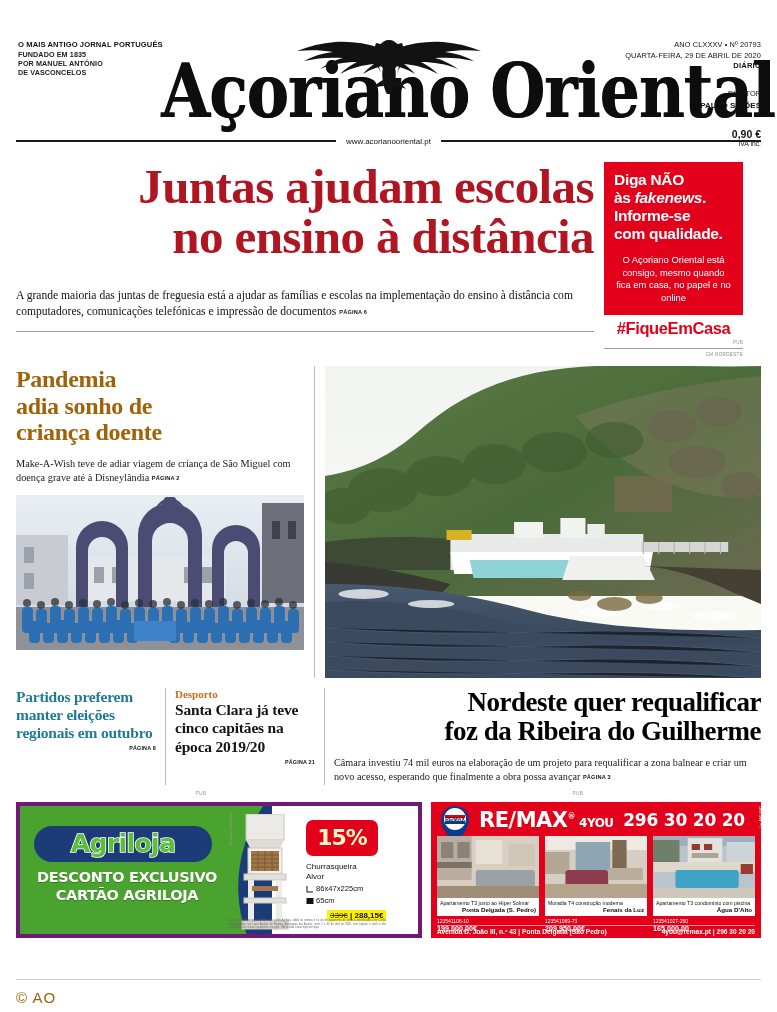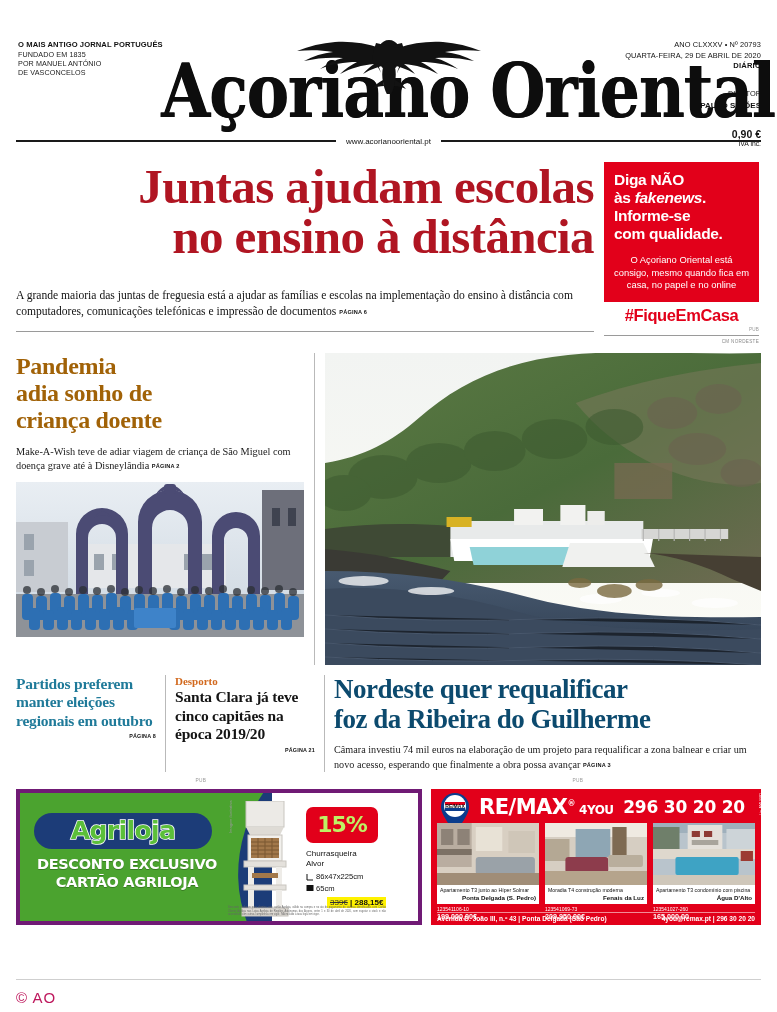--- a/index.html
+++ b/index.html
@@ -12,21 +12,21 @@
   .page { position: relative; width: 777px; height: 1012px; background:#fff;border-radius:13px; }
 
   
   .masthead { position:relative; height:128px; padding: 36px 16px 0 16px; }
   .mh-left {
     position:absolute; left:18px; top:40px; width:190px;
     font-family:"Liberation Sans", sans-serif; color:#111;
     line-height:1.28;
   }
   .mh-left .l1 { font-size:7.6px; font-weight:700; letter-spacing:.1px; }
-  .mh-left .ln { font-size:7.2px; font-weight:400; letter-spacing:.1px; color:#222; }
+  .mh-left .ln { font-size:7.2px; font-weight:700; letter-spacing:.1px; color:#222; }
 
   .mh-right {
     position:absolute; right:16px; top:40px; width:170px;
     text-align:right; font-family:"Liberation Sans", sans-serif; color:#111;
   }
   .mh-right .r1 { font-size:7.4px; letter-spacing:.1px; line-height:1.45; }
   .mh-right .diario { font-size:7.6px; font-weight:700; letter-spacing:.2px; }
   .mh-right .dir-block { margin-top:18px; font-size:7.4px; line-height:1.5; }
   .mh-right .dir-block .nm { font-weight:700; font-size:8px; }
   .mh-right .price { margin-top:16px; font-size:10.5px; font-weight:700; }
@@ -82,21 +82,21 @@
     font-family:"Liberation Serif", serif;
   }
   .pg-ref {
     font-family:"Liberation Sans", sans-serif;
     font-size:5.6px; font-weight:700; letter-spacing:.2px;
     color:#111; vertical-align:1px; white-space:nowrap;
   }
   .lead-rule { border-top:1px solid #9a9a9a; margin-top:10px; }
 
   
-  .promo-col { width:155px; position:relative; }
+  .promo-col { width:139px; position:relative; }
   .promo {
     background:#E2001A; color:#fff; padding:9px 10px 10px 10px;
     font-family:"Liberation Sans", sans-serif;
   }
   .promo .big { font-size:15.5px; font-weight:700; line-height:1.16; letter-spacing:-.3px;}
   .promo .big i { font-style:italic; }
   .promo .small {
     margin-top:11px; font-size:9.4px; line-height:1.35; text-align:center;
     font-weight:400;
   }
@@ -152,21 +152,21 @@
   .teaser-head-black {
     font-family:"Liberation Serif", serif; font-weight:700;
     font-size:15.5px; line-height:1.2; color:#141414; letter-spacing:-.2px;
   }
   .teaser-pg {
     font-family:"Liberation Sans", sans-serif; font-size:5.4px; font-weight:700;
     color:#111; text-align:right; margin-top:3px; letter-spacing:.2px;
   }
   .big-head {
     font-family:"Liberation Serif", serif; font-weight:700;
-    font-size:27px; line-height:1.1; color:#0c4a6e; letter-spacing:-.5px;
+    font-size:27px; line-height:1.1; color:#000000; letter-spacing:-.5px;text-align:right;
   }
   .big-sub {
     margin-top:9px; font-size:10.2px; line-height:1.4; color:#1a1a1a;
   }
 
   
   .pub-mid {
     font-family:"Liberation Sans", sans-serif; font-size:4.8px;
     color:#999; letter-spacing:.3px;
   }
@@ -202,21 +202,21 @@
     position:absolute; left:214px; top:8px; width:62px; height:118px;
   }
   .agri-side-txt {
     position:absolute; left:208px; top:40px;
     font-family:"Liberation Sans", sans-serif; font-size:4px; color:#999;
     transform:rotate(-90deg); transform-origin:left top; white-space:nowrap;
   }
   .agri-badge {
     position:absolute; left:286px; top:14px; width:72px; height:36px;
     background:#E2001A; border-radius:7px; display:flex; align-items:center; justify-content:center;
-    font-family:"DejaVu Sans", sans-serif; font-weight:700; font-size:22px; color:#bef264;
+    font-family:"DejaVu Sans", sans-serif; font-weight:700; font-size:22px; color:#fef9c3;
     letter-spacing:-1px;
   }
   .agri-info {
     position:absolute; left:286px; top:56px; width:82px;
     font-family:"Liberation Sans", sans-serif; font-size:8px; color:#111; line-height:1.3;
   }
   .agri-info .spec { font-size:7.6px; display:flex; align-items:center; gap:2px; margin-top:2px;}
   .agri-price {
     position:absolute; left:286px; top:104px;
     background:#FFF200; padding:1px 3px;
@@ -266,21 +266,21 @@
   .rx-foot {
     position:absolute; left:6px; right:6px; bottom:3px;
     display:flex; justify-content:space-between; align-items:center;
     border-top:1px solid rgba(255,255,255,.55); padding-top:2px;
     font-family:"Liberation Sans", sans-serif; font-size:6.6px; font-weight:700; color:#fff;
   }
 
   
   .foot {
     position:absolute; left:16px; bottom:6px;
-    font-family:"Liberation Sans", sans-serif; font-size:15px; color:#be185d;
+    font-family:"Liberation Sans", sans-serif; font-size:15px; color:#a16207;
     letter-spacing:1px;
   }
   .foot-rule { position:absolute; left:16px; right:16px; bottom:32px; border-top:1px solid #cfcfcf; }
 </style>
 </head>
 <body>
 
 <div class="page">
 
   <div class="masthead">

